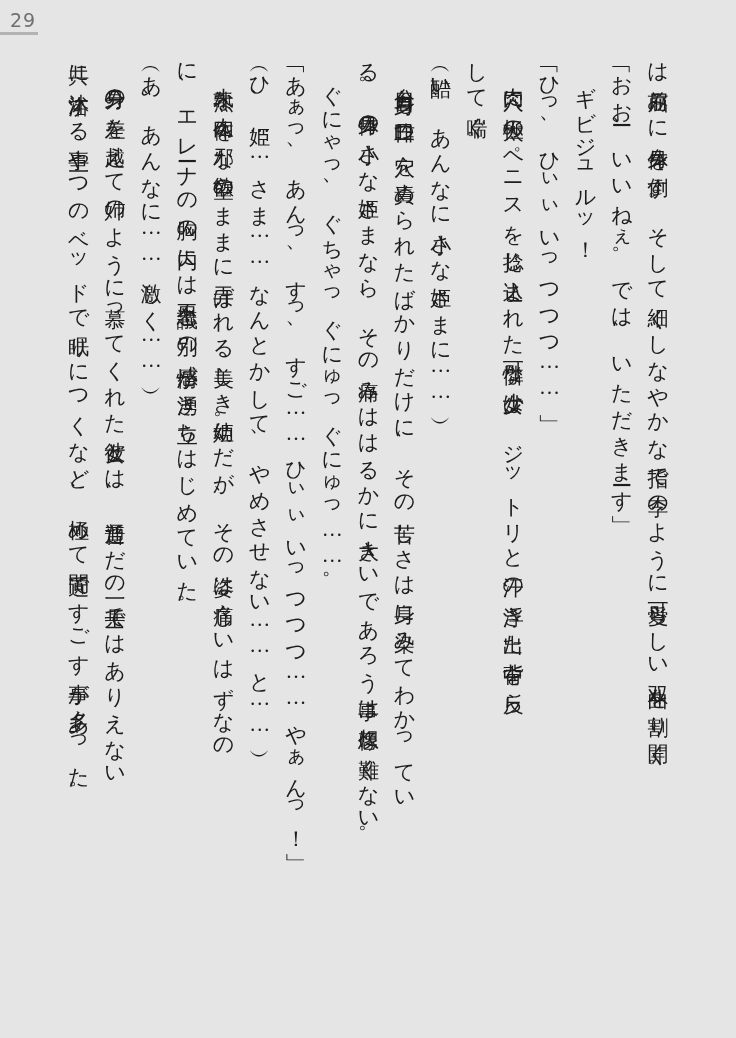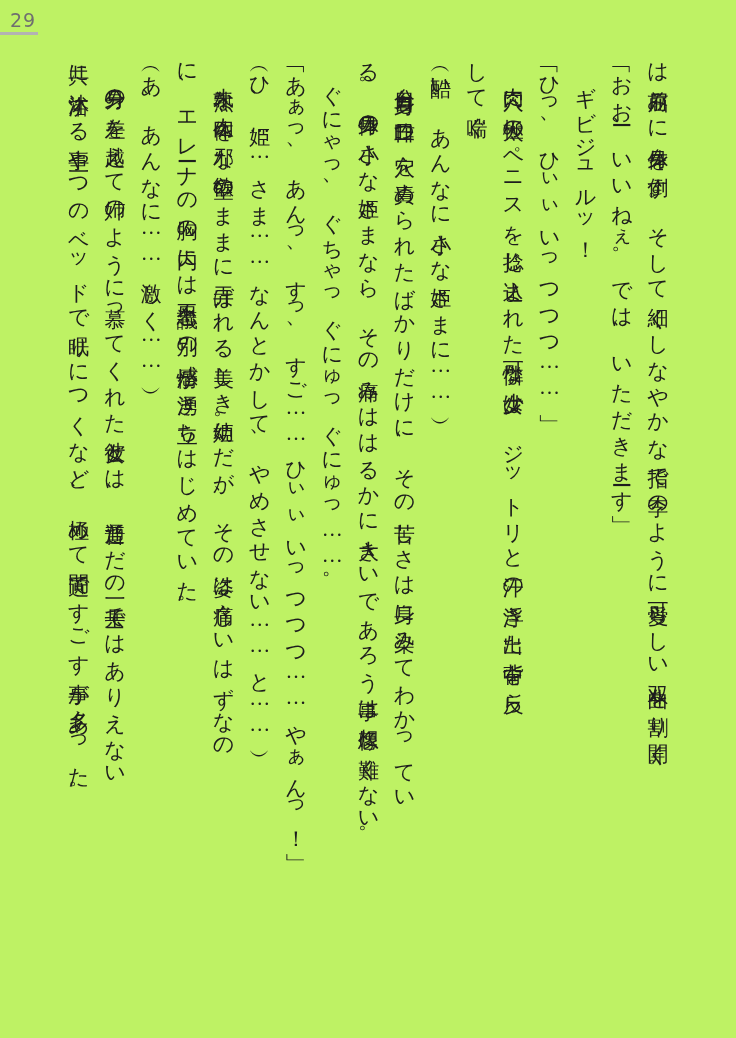--- a/index.html
+++ b/index.html
@@ -4,21 +4,21 @@
 <style>
   html, body {
     margin: 0;
     padding: 0;
     background: #ffffff;
   }
   .page {
     position: relative;
     width: 736px;
     height: 1038px;
-    background: #bef264;
+    background: #e5e5e5;
     overflow: hidden;
     font-family: "Liberation Serif", "DejaVu Serif", serif;
   }
   .page-number {
     position: absolute;
     top: 9px;
     left: 10px;
     font-family: "DejaVu Sans", "Liberation Sans", sans-serif;
     font-size: 19px;
     font-weight: 400;

